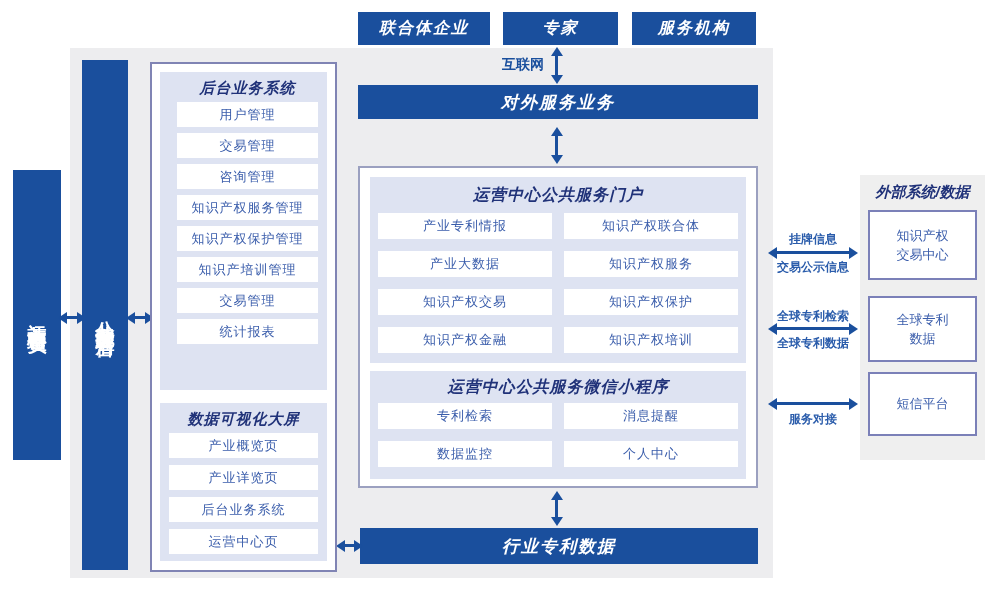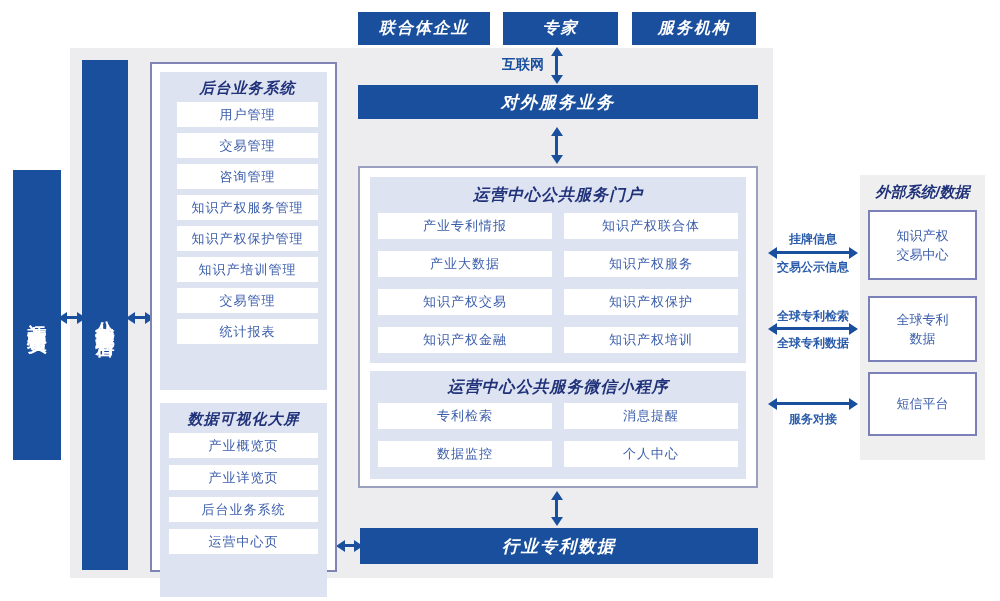--- a/index.html
+++ b/index.html
@@ -140,21 +140,21 @@
       <div class="cell">交易管理</div>
       <div class="cell">咨询管理</div>
       <div class="cell">知识产权服务管理</div>
       <div class="cell">知识产权保护管理</div>
       <div class="cell">知识产培训管理</div>
       <div class="cell">交易管理</div>
       <div class="cell">统计报表</div>
     </div>
   </div>
 
-  <div class="abs sub" style="left:160px;top:403px;width:167px;height:194px;">
+  <div class="abs sub" style="left:160px;top:403px;width:167px;height:158px;">
     <div class="sub-title small-title">数据可视化大屏</div>
     <div class="col1 dash">
       <div class="cell">产业概览页</div>
       <div class="cell">产业详览页</div>
       <div class="cell">后台业务系统</div>
       <div class="cell">运营中心页</div>
     </div>
   </div>
 
   <div class="abs sub-title rp-title">外部系统/数据</div>

